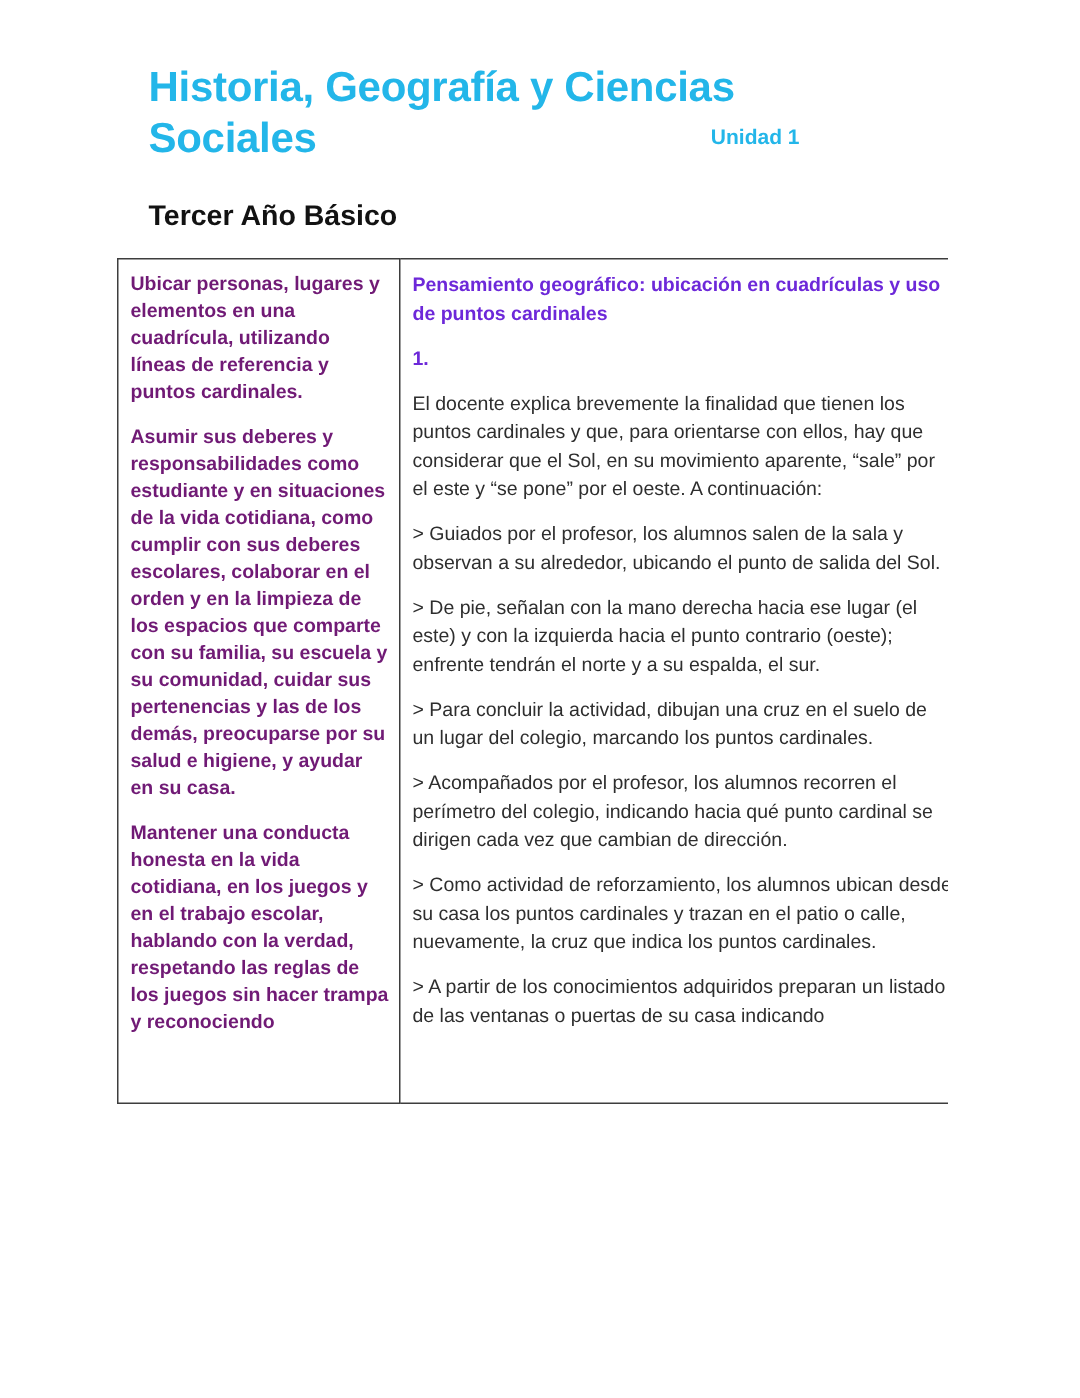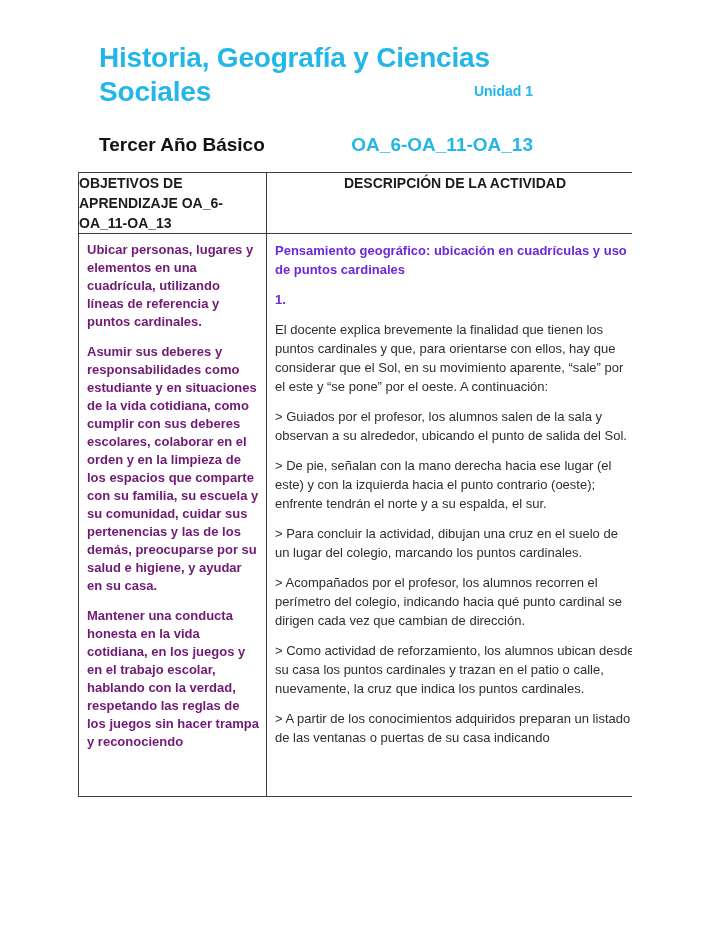--- a/index.html
+++ b/index.html
@@ -120,35 +120,30 @@
 </head>
 <body>
 
 <div class="page">
 
   <header class="doc-header">
     <div class="doc-title">Historia, Geografía y Ciencias Sociales</div>
     <div class="unit-badge">Unidad 1</div>
     <div class="sub-row">
       <span class="grade-title">Tercer Año Básico</span>
-      <span class="oa-codes">OA_6-OA_11-OA_13</span>
     </div>
   </header>
 
 
   <table class="activity-table">
     <colgroup>
       <col class="col-obj">
       <col class="col-desc">
     </colgroup>
     <tbody>
-      <tr>
-        <td class="hdr-cell">OBJETIVOS DE APRENDIZAJE OA_6-OA_11-OA_13</td>
-        <td class="hdr-cell center">DESCRIPCIÓN DE LA ACTIVIDAD</td>
-      </tr>
       <tr>
         <td>
           <div class="cell-clip objectives">
             <p>Ubicar personas, lugares y elementos en una cuadrícula, utilizando líneas de referencia y puntos cardinales.</p>
             <p>Asumir sus deberes y responsabilidades como estudiante y en situaciones de la vida cotidiana, como cumplir con sus deberes escolares, colaborar en el orden y en la limpieza de los espacios que comparte con su familia, su escuela y su comunidad, cuidar sus pertenencias y las de los demás, preocuparse por su salud e higiene, y ayudar en su casa.</p>
             <p>Mantener una conducta honesta en la vida cotidiana, en los juegos y en el trabajo escolar, hablando con la verdad, respetando las reglas de los juegos sin hacer trampa y reconociendo</p>
           </div>
         </td>
         <td>
           <div class="cell-clip desc description">

